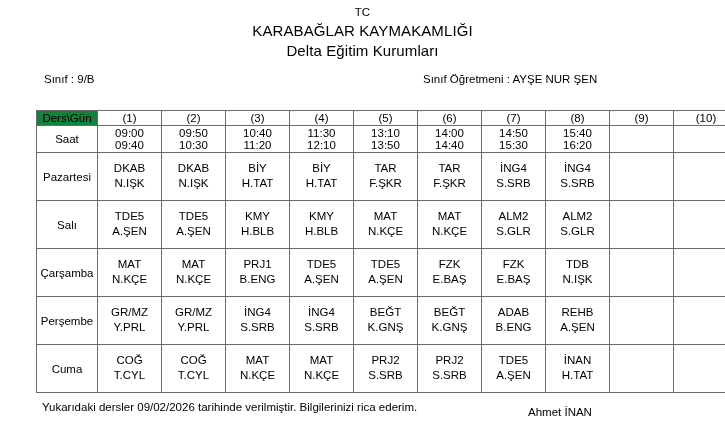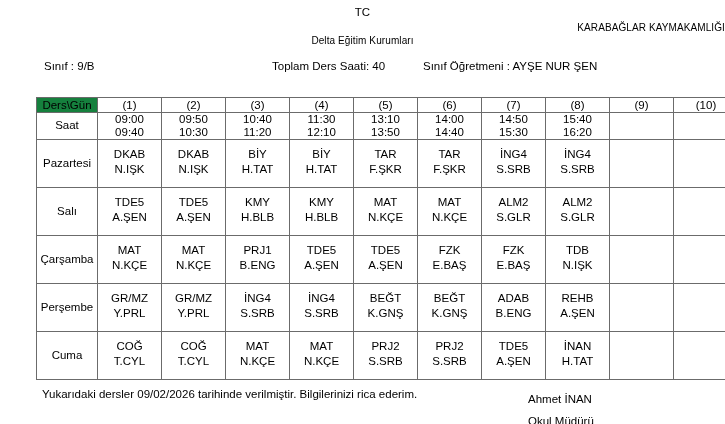--- a/index.html
+++ b/index.html
@@ -25,22 +25,22 @@
   .doc-header {
     text-align: center;
     padding-top: 5px;
     line-height: 1.35;
   }
   .doc-header .line {
     font-size: 11.5px;
     letter-spacing: .1px;
   }
   .doc-header .line.l1 { font-size: 11.5px; }
-  .doc-header .line.l2 { font-size: 10px; text-align: right; }
-  .doc-header .line.l3 { font-size: 10px; }
+  .doc-header .line.l2 { font-size: 15px; }
+  .doc-header .line.l3 { font-size: 15px; }
 
   
   .info-row {
     position: relative;
     height: 22px;
     margin: 10px 0 17px 0;
     font-size: 11.5px;
   }
   .info-item { position: absolute; white-space: nowrap; top: 2px; }
   .info-class   { left: 44px; }
@@ -144,21 +144,20 @@
 <div class="page">
 
   <div class="doc-header">
     <div class="line l1">TC</div>
     <div class="line l2">KARABAĞLAR KAYMAKAMLIĞI</div>
     <div class="line l3">Delta Eğitim Kurumları</div>
   </div>
 
   <div class="info-row">
     <span class="info-item info-class">Sınıf  :  9/B</span>
-    <span class="info-item info-total">Toplam Ders Saati:  40</span>
     <span class="info-item info-teacher">Sınıf Öğretmeni  :  AYŞE NUR ŞEN</span>
   </div>
 
   <div class="tt-wrap">
     <table class="tt">
       <colgroup>
         <col class="c-day">
         <col class="c-slot">
           <col class="c-slot">
           <col class="c-slot">

